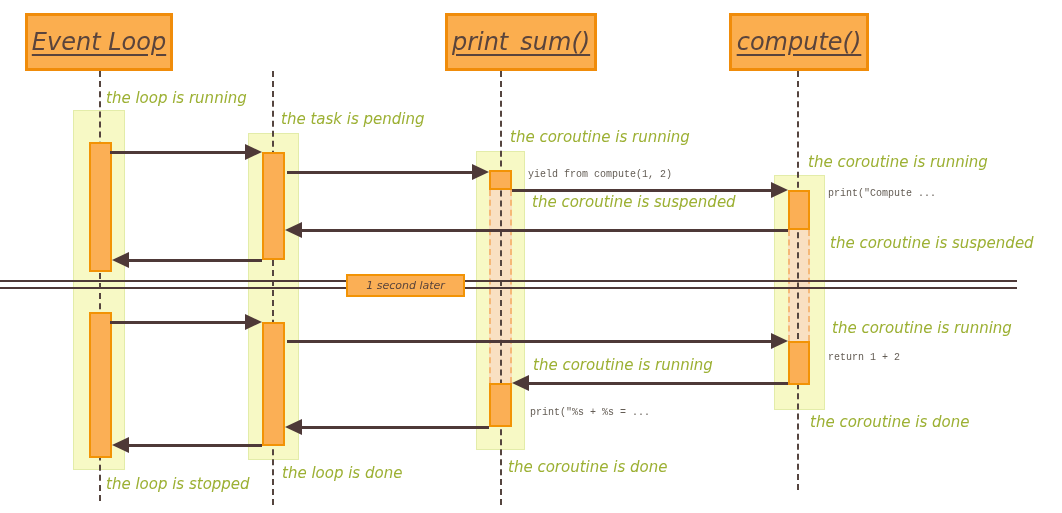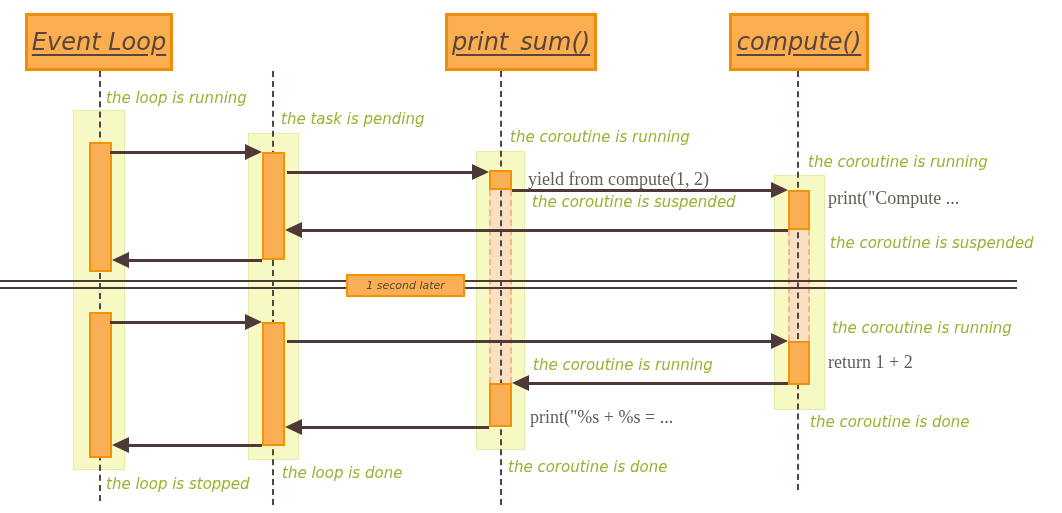--- a/index.html
+++ b/index.html
@@ -44,21 +44,21 @@
     position:absolute;width:0;height:0;z-index:6;
     border-top:8px solid transparent;border-bottom:8px solid transparent;
     border-right:17px solid var(--arrow-color);
   }
   .note{
     position:absolute;z-index:8;white-space:nowrap;
     font-style:italic;font-size:15px;color:var(--note-text);
   }
   .code{
     position:absolute;z-index:8;white-space:nowrap;
-    font-family:Liberation Serif, serif;font-size:18px;color:var(--code-text);
+    font-family:Liberation Mono, monospace;font-size:10px;color:var(--code-text);
   }
   .divline{position:absolute;height:2px;background:var(--arrow-color);z-index:4;}
   .divider-box{
     position:absolute;box-sizing:border-box;z-index:6;
     background:var(--activation-fill);border:2px solid var(--activation-border);
     display:flex;align-items:center;justify-content:center;
     font-style:italic;font-size:11px;color:var(--header-text);white-space:nowrap;
   }
 </style>
 </head>

